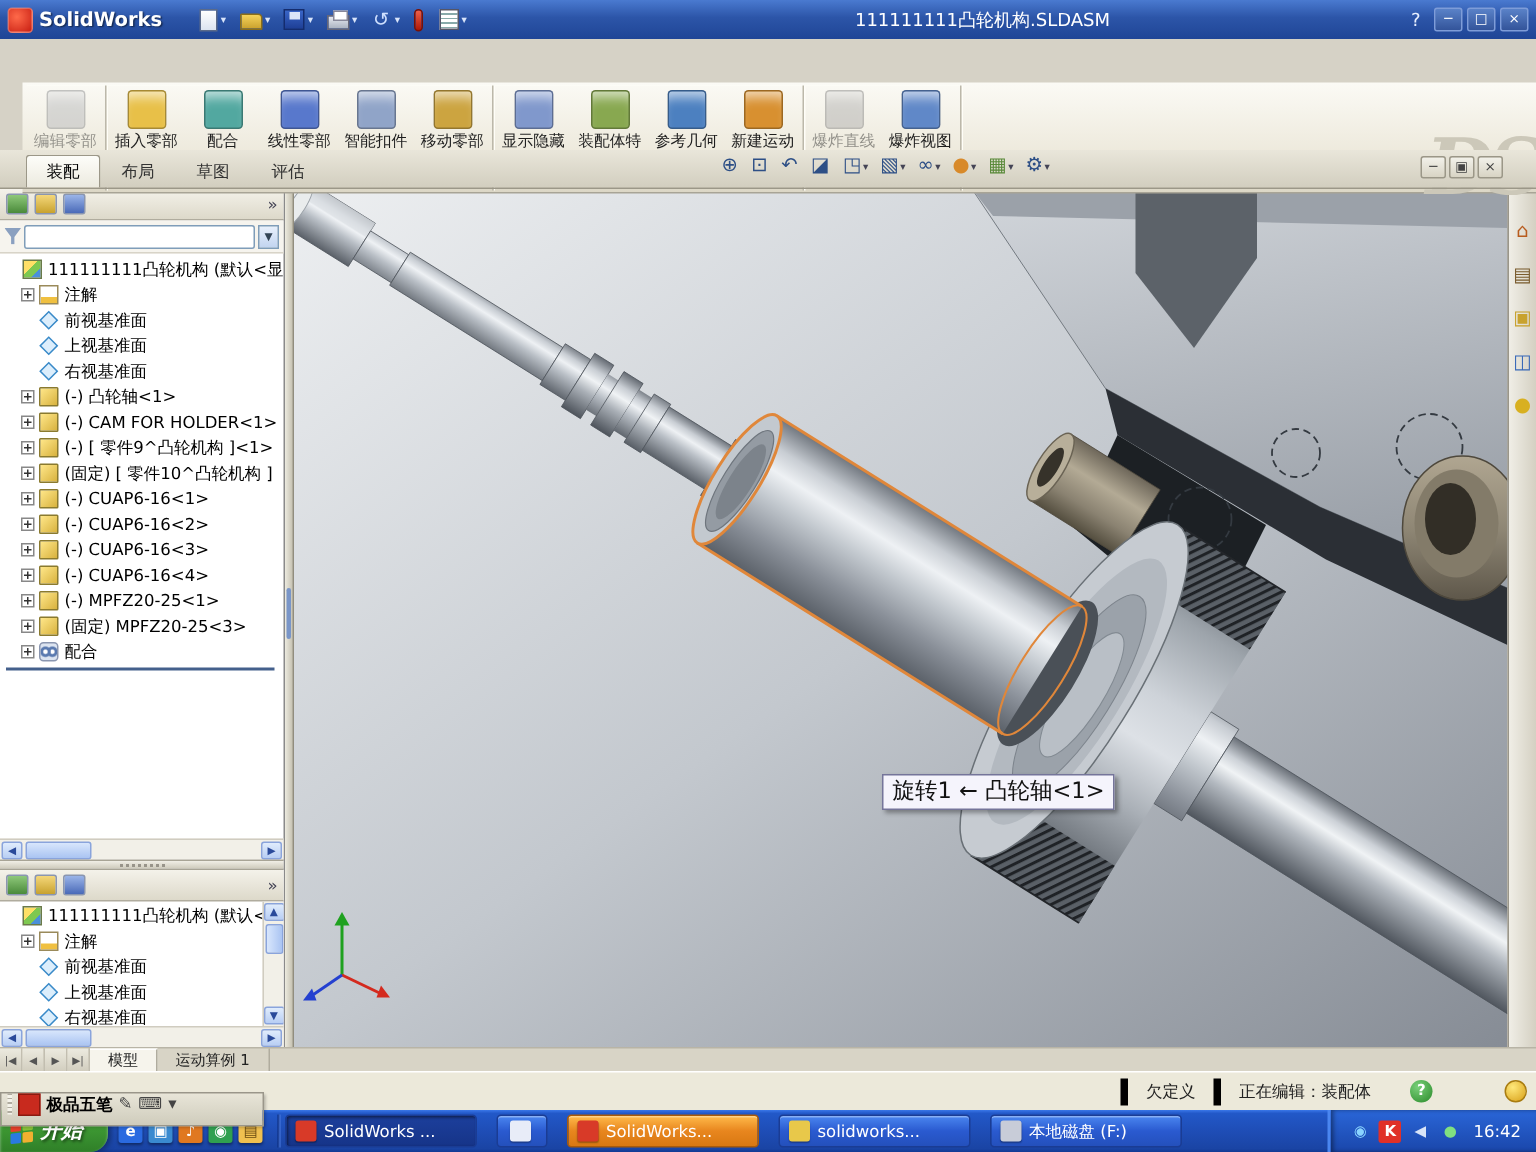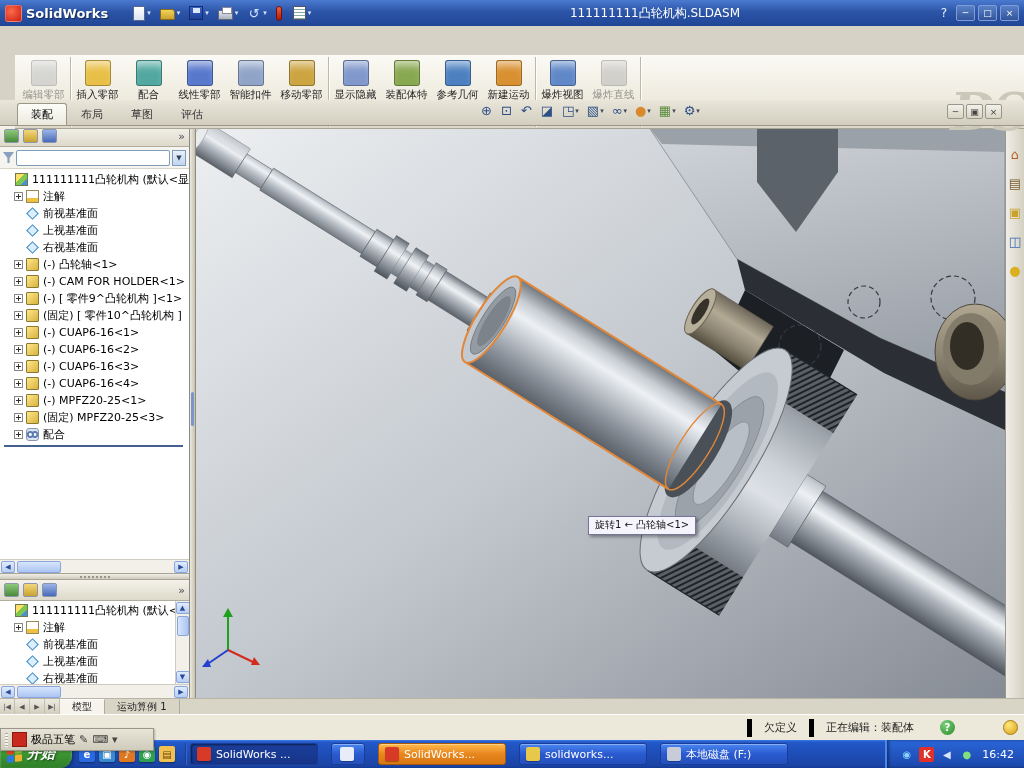--- a/index.html
+++ b/index.html
@@ -96,21 +96,21 @@
 .vthumb{width:12px;height:20px;background:linear-gradient(90deg,#d8e6fc,#aac4f2);border:1px solid #8aa4dc;border-radius:2px;margin-top:2px;}
 .vspacer{flex:1;}
 
 
 #vsplit{position:absolute;left:190px;top:126px;width:6px;height:572px;background:linear-gradient(90deg,#eceadf,#c6c2b2);border-right:1px solid #918d7e;z-index:21;}
 #vsplit::after{content:"";position:absolute;top:266px;left:1px;width:3px;height:34px;background:#7a96c8;border-radius:2px;}
 
 
 #viewport{position:absolute;left:196px;top:126px;width:809px;height:572px;overflow:hidden;z-index:10;}
 #viewport svg{position:absolute;left:0;top:0;}
-.tooltip{position:absolute;left:392px;top:390px;background:#f5f4fc;border:1px solid #75759a;padding:1px 6px 2px 6px;font-size:10px;color:#111;box-shadow:2px 2px 3px rgba(0,0,0,.35);white-space:nowrap;}
+.tooltip{position:absolute;left:392px;top:390px;background:#f5f4fc;border:1px solid #75759a;padding:1px 6px 2px 6px;font-size:15px;color:#111;box-shadow:2px 2px 3px rgba(0,0,0,.35);white-space:nowrap;}
 
 
 #taskpane{position:absolute;right:0;top:126px;width:19px;height:572px;background:linear-gradient(90deg,#f0eee6,#d4d0c2);border-left:1px solid #9a968a;display:flex;flex-direction:column;align-items:center;padding-top:22px;gap:15px;z-index:20;}
 .tp-icon{font-size:13px;line-height:14px;}
 
 
 #motionbar{position:absolute;left:0;top:698px;width:1024px;height:16px;background:#d8d4c6;border-top:1px solid #b8b4a6;display:flex;align-items:stretch;font-size:10px;z-index:25;}
 .mnav{display:flex;}
 .mnav span{width:15px;display:flex;align-items:center;justify-content:center;color:#555;font-size:7px;border-right:1px solid #c2beb0;background:linear-gradient(#eceadf,#d2cebf);}
 .mtab{padding:0 12px;display:flex;align-items:center;border-right:1px solid #b0ac9e;color:#222;}
@@ -118,21 +118,21 @@
 
 
 #statusbar{position:absolute;left:0;top:714px;width:1024px;height:26px;background:#ece9da;border-top:1px solid #fff;display:flex;align-items:center;padding:0 6px;font-size:11px;color:#222;z-index:25;}
 .ssp{flex:1;}
 .ssec{border-left:5px solid #000000;padding:0 12px;height:18px;display:flex;align-items:center;}
 .help-ic{width:15px;height:15px;border-radius:50%;background:radial-gradient(circle at 35% 30%,#7ad07a,#2a8a2a);color:#fff;font-size:10px;font-weight:bold;display:flex;align-items:center;justify-content:center;margin-left:14px;}
 .gapw{width:48px;}
 .tip-ball{width:15px;height:15px;border-radius:50%;background:radial-gradient(circle at 35% 30%,#ffe87a,#d8a018);border:1px solid #a87c10;}
 
 
-#langband{position:absolute;left:0;top:728px;width:154px;height:23px;background:linear-gradient(#e8e5d8,#cfccbc);border:1px solid #9a968a;display:flex;align-items:center;gap:4px;padding:0 4px;z-index:60;box-shadow:1px 1px 2px rgba(0,0,0,.25);}
+#langband{position:absolute;left:0;top:728px;width:176px;height:23px;background:linear-gradient(#e8e5d8,#cfccbc);border:1px solid #9a968a;display:flex;align-items:flex-start;gap:4px;padding:0 4px;z-index:60;box-shadow:1px 1px 2px rgba(0,0,0,.25);font-weight:bold;}
 .lb-grip{width:3px;height:14px;background:repeating-linear-gradient(#b0aca0 0 1px,#f4f2ea 1px 3px);}
 .lb-ime{width:15px;height:15px;background:#c82a1e;border:1px solid #8a1a10;flex:none;}
 .lb-text{font-size:11px;}
 .lb-icon{font-size:11px;color:#444;}
 
 
 #taskbar{position:absolute;left:0;top:740px;width:1024px;height:28px;background:linear-gradient(#3a77e8 0,#2258c8 8%,#1e4cb4 55%,#1a44a4 92%,#123a94);display:flex;align-items:center;z-index:50;}
 .startbtn{height:28px;padding:0 17px 0 7px;border-radius:0 12px 12px 0;background:linear-gradient(#6cc45a,#3c9632 48%,#2f7f28);box-shadow:inset 0 1px 2px rgba(255,255,255,.5),2px 0 4px rgba(0,0,0,.4);display:flex;align-items:center;gap:5px;color:#fff;font-weight:bold;font-size:14px;font-style:italic;text-shadow:1px 1px 2px rgba(0,0,0,.5);flex:none;}
 .winflag{display:grid;grid-template-columns:7px 7px;grid-template-rows:7px 7px;gap:1px;transform:skewY(-6deg);}
 .winflag span{border-radius:1px;display:block;}
@@ -281,29 +281,29 @@
             <div class="rbtn" data-name="ribbon-button">
               <span class="ricon new-motion-study-icon" data-name="new-motion-study-icon" style="background: rgb(216, 144, 48);"></span>
               <span class="rlabel" data-name="ribbon-button-label">新建运动算例</span>
               <span class="rcaret" data-name="dropdown-caret-icon"></span>
             </div>
 
         </div>
 
         <div class="rgroup" data-name="ribbon-group">
 
-            <div class="rbtn" data-name="ribbon-button">
-              <span class="ricon exploded-view-icon" data-name="exploded-view-icon" style="background: rgb(96, 136, 200);"></span>
-              <span class="rlabel" data-name="ribbon-button-label">爆炸视图</span>
-              <span class="rcaret" data-name="dropdown-caret-icon"></span>
-            </div>
-
             <div class="rbtn disabled" data-name="ribbon-button">
               <span class="ricon explode-line-sketch-icon" data-name="explode-line-sketch-icon" style="background: rgb(168, 168, 168);"></span>
               <span class="rlabel" data-name="ribbon-button-label">爆炸直线草图</span>
+              <span class="rcaret" data-name="dropdown-caret-icon"></span>
+            </div>
+
+            <div class="rbtn" data-name="ribbon-button">
+              <span class="ricon exploded-view-icon" data-name="exploded-view-icon" style="background: rgb(96, 136, 200);"></span>
+              <span class="rlabel" data-name="ribbon-button-label">爆炸视图</span>
               <span class="rcaret" data-name="dropdown-caret-icon"></span>
             </div>
 
         </div>
 
     </div>
     <div class="watermark" data-name="ds-watermark">DS</div>
   </div>
 
   <div id="cmdstrip" data-name="command-tab-strip">

